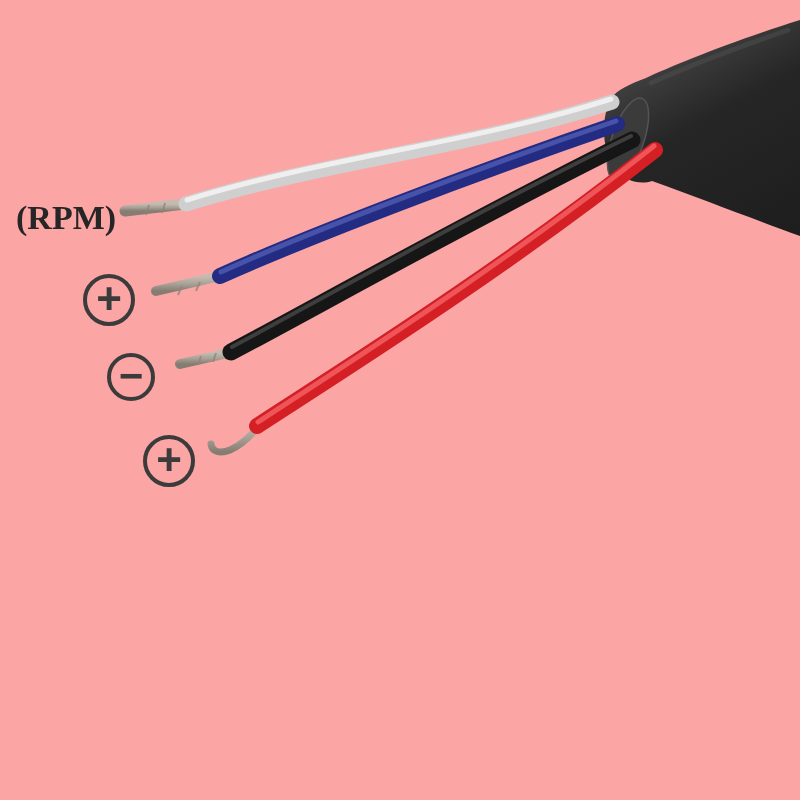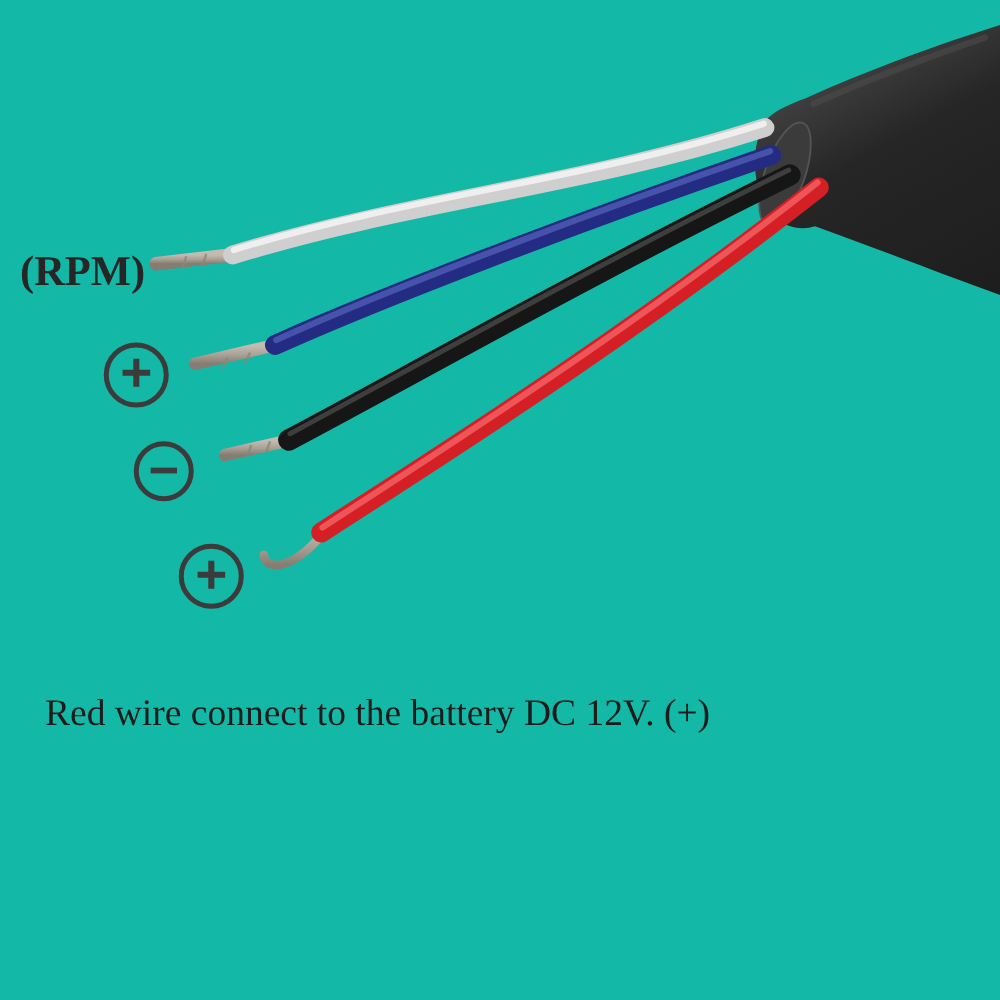--- a/index.html
+++ b/index.html
@@ -1,18 +1,18 @@
 <!DOCTYPE html>
 <html><head>
 <meta charset="utf-8">
 <style>
   html,body{margin:0;padding:0;}
   body{width:800px;height:800px;background:#ffffff;overflow:hidden;
        font-family:"Liberation Serif", serif;}
-  .stage{position:relative;width:800px;height:800px;background:#14b8a6;}
+  .stage{position:relative;width:800px;height:800px;background:#fca5a5;}
   .cable-svg{position:absolute;left:0;top:0;width:800px;height:520px;display:block;}
 
   .rpm-label{position:absolute;left:16px;top:199px;
              font-family:"Liberation Serif", serif;font-weight:bold;
              font-size:34px;color:#262626;letter-spacing:0px;white-space:nowrap;}
 
   .badge{position:absolute;box-sizing:border-box;border:4px solid #3b3b3b;border-radius:50%;
          display:flex;align-items:center;justify-content:center;color:#3b3b3b;
          font-family:"Liberation Sans", sans-serif;font-weight:bold;line-height:1;
          background:transparent;}
@@ -93,16 +93,15 @@
     <span>+</span>
   </div>
   <div class="badge badge-2">
     <span>−</span>
   </div>
   <div class="badge badge-3">
     <span>+</span>
   </div>
 
   <div class="instructions">
-    <div class="line">Red wire connect to the battery DC 12V. (+)</div>
   </div>
 
 </div>
 
 </body></html>

